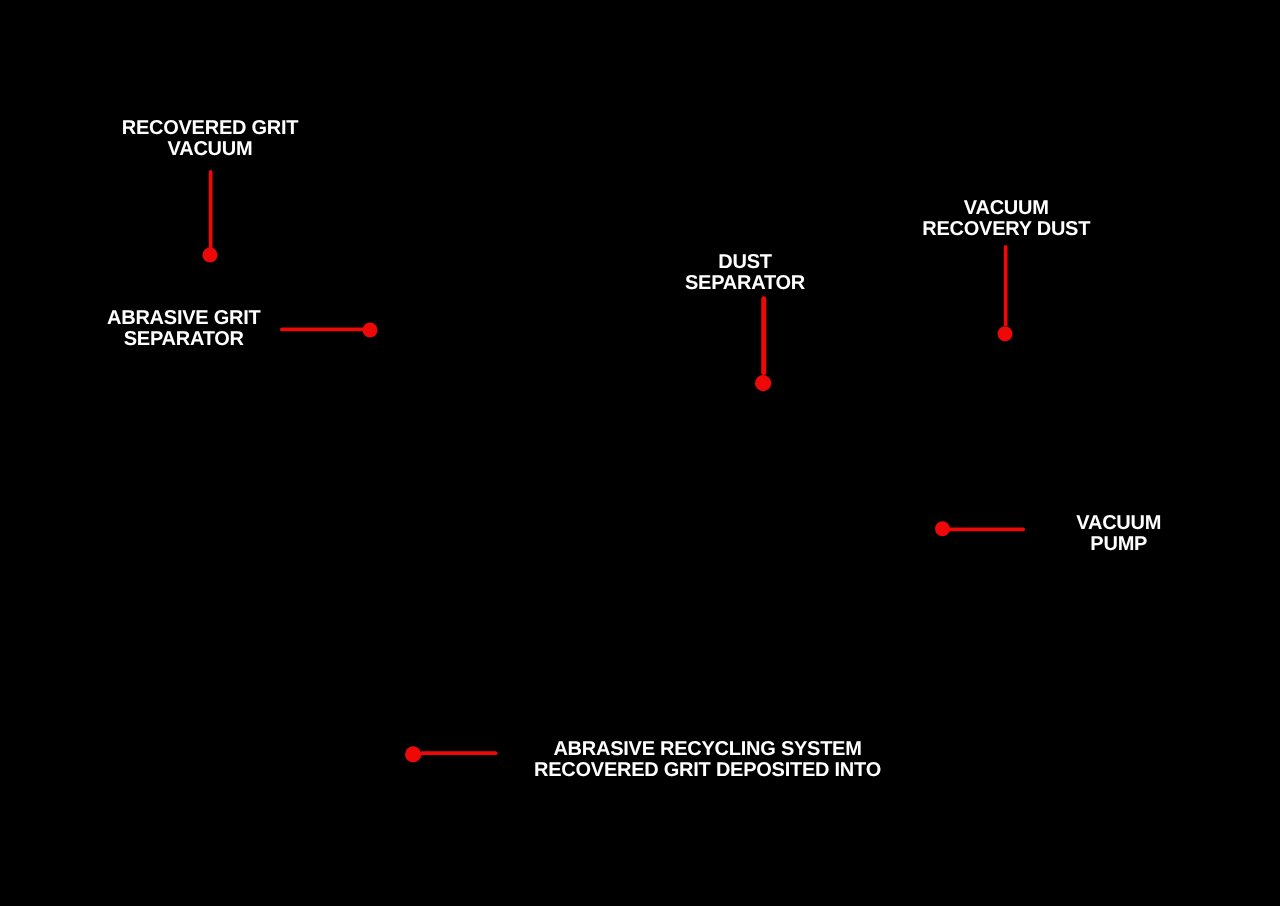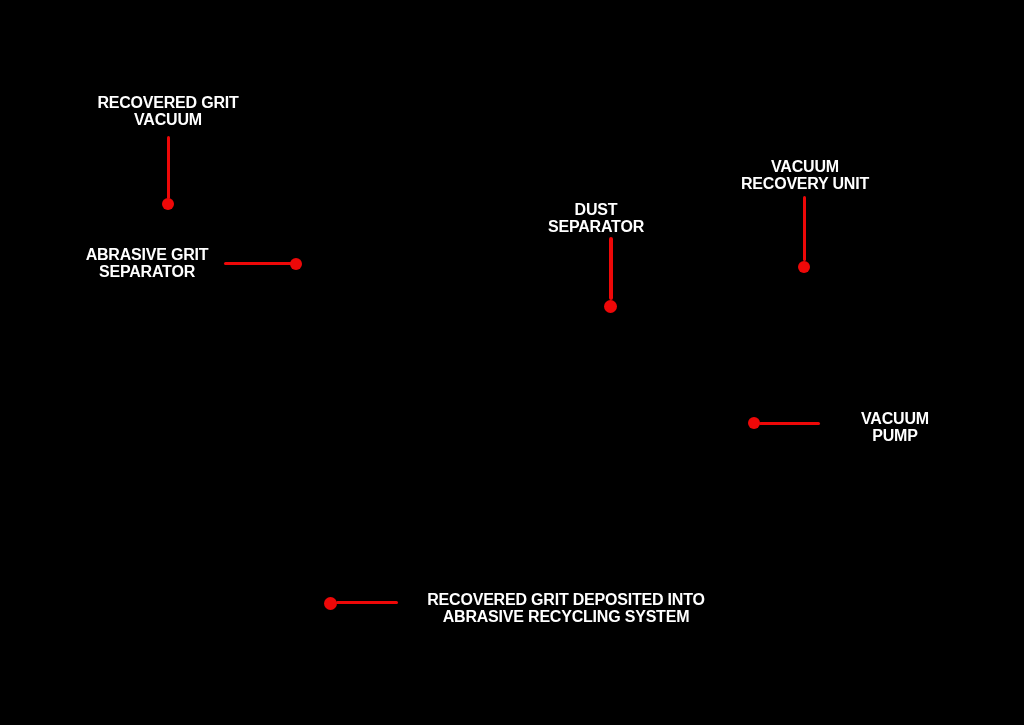--- a/index.html
+++ b/index.html
@@ -71,37 +71,37 @@
       <span class="line">DUST</span>
       <span class="line">SEPARATOR</span>
     </div>
     <div class="leader v" style="left:609px; top:237px; height:63px; width:4px;"></div>
     <div class="dot" style="left:604px; top:300px; width:13px; height:13px;"></div>
   </div>
 
   <div class="callout">
     <div class="label" style="left:655px; top:158px;">
       <span class="line">VACUUM</span>
-      <span class="line">RECOVERY UNIT</span>
+      <span class="line">RECOVERY DUST</span>
     </div>
     <div class="leader v" style="left:803px; top:196px; height:65px;"></div>
     <div class="dot" style="left:798px; top:261px;"></div>
   </div>
 
   <div class="callout">
     <div class="label" style="left:745px; top:410px;">
       <span class="line">VACUUM</span>
       <span class="line">PUMP</span>
     </div>
     <div class="leader h" style="left:759px; top:422px; width:61px;"></div>
     <div class="dot" style="left:748px; top:417px;"></div>
   </div>
 
   <div class="callout">
     <div class="label" style="left:416px; top:591px;">
+      <span class="line">ABRASIVE RECYCLING SYSTEM</span>
       <span class="line">RECOVERED GRIT DEPOSITED INTO</span>
-      <span class="line">ABRASIVE RECYCLING SYSTEM</span>
     </div>
     <div class="leader h" style="left:336px; top:601px; width:62px;"></div>
     <div class="dot" style="left:324px; top:597px; width:13px; height:13px;"></div>
   </div>
 
 </div>
 
 </body></html>

